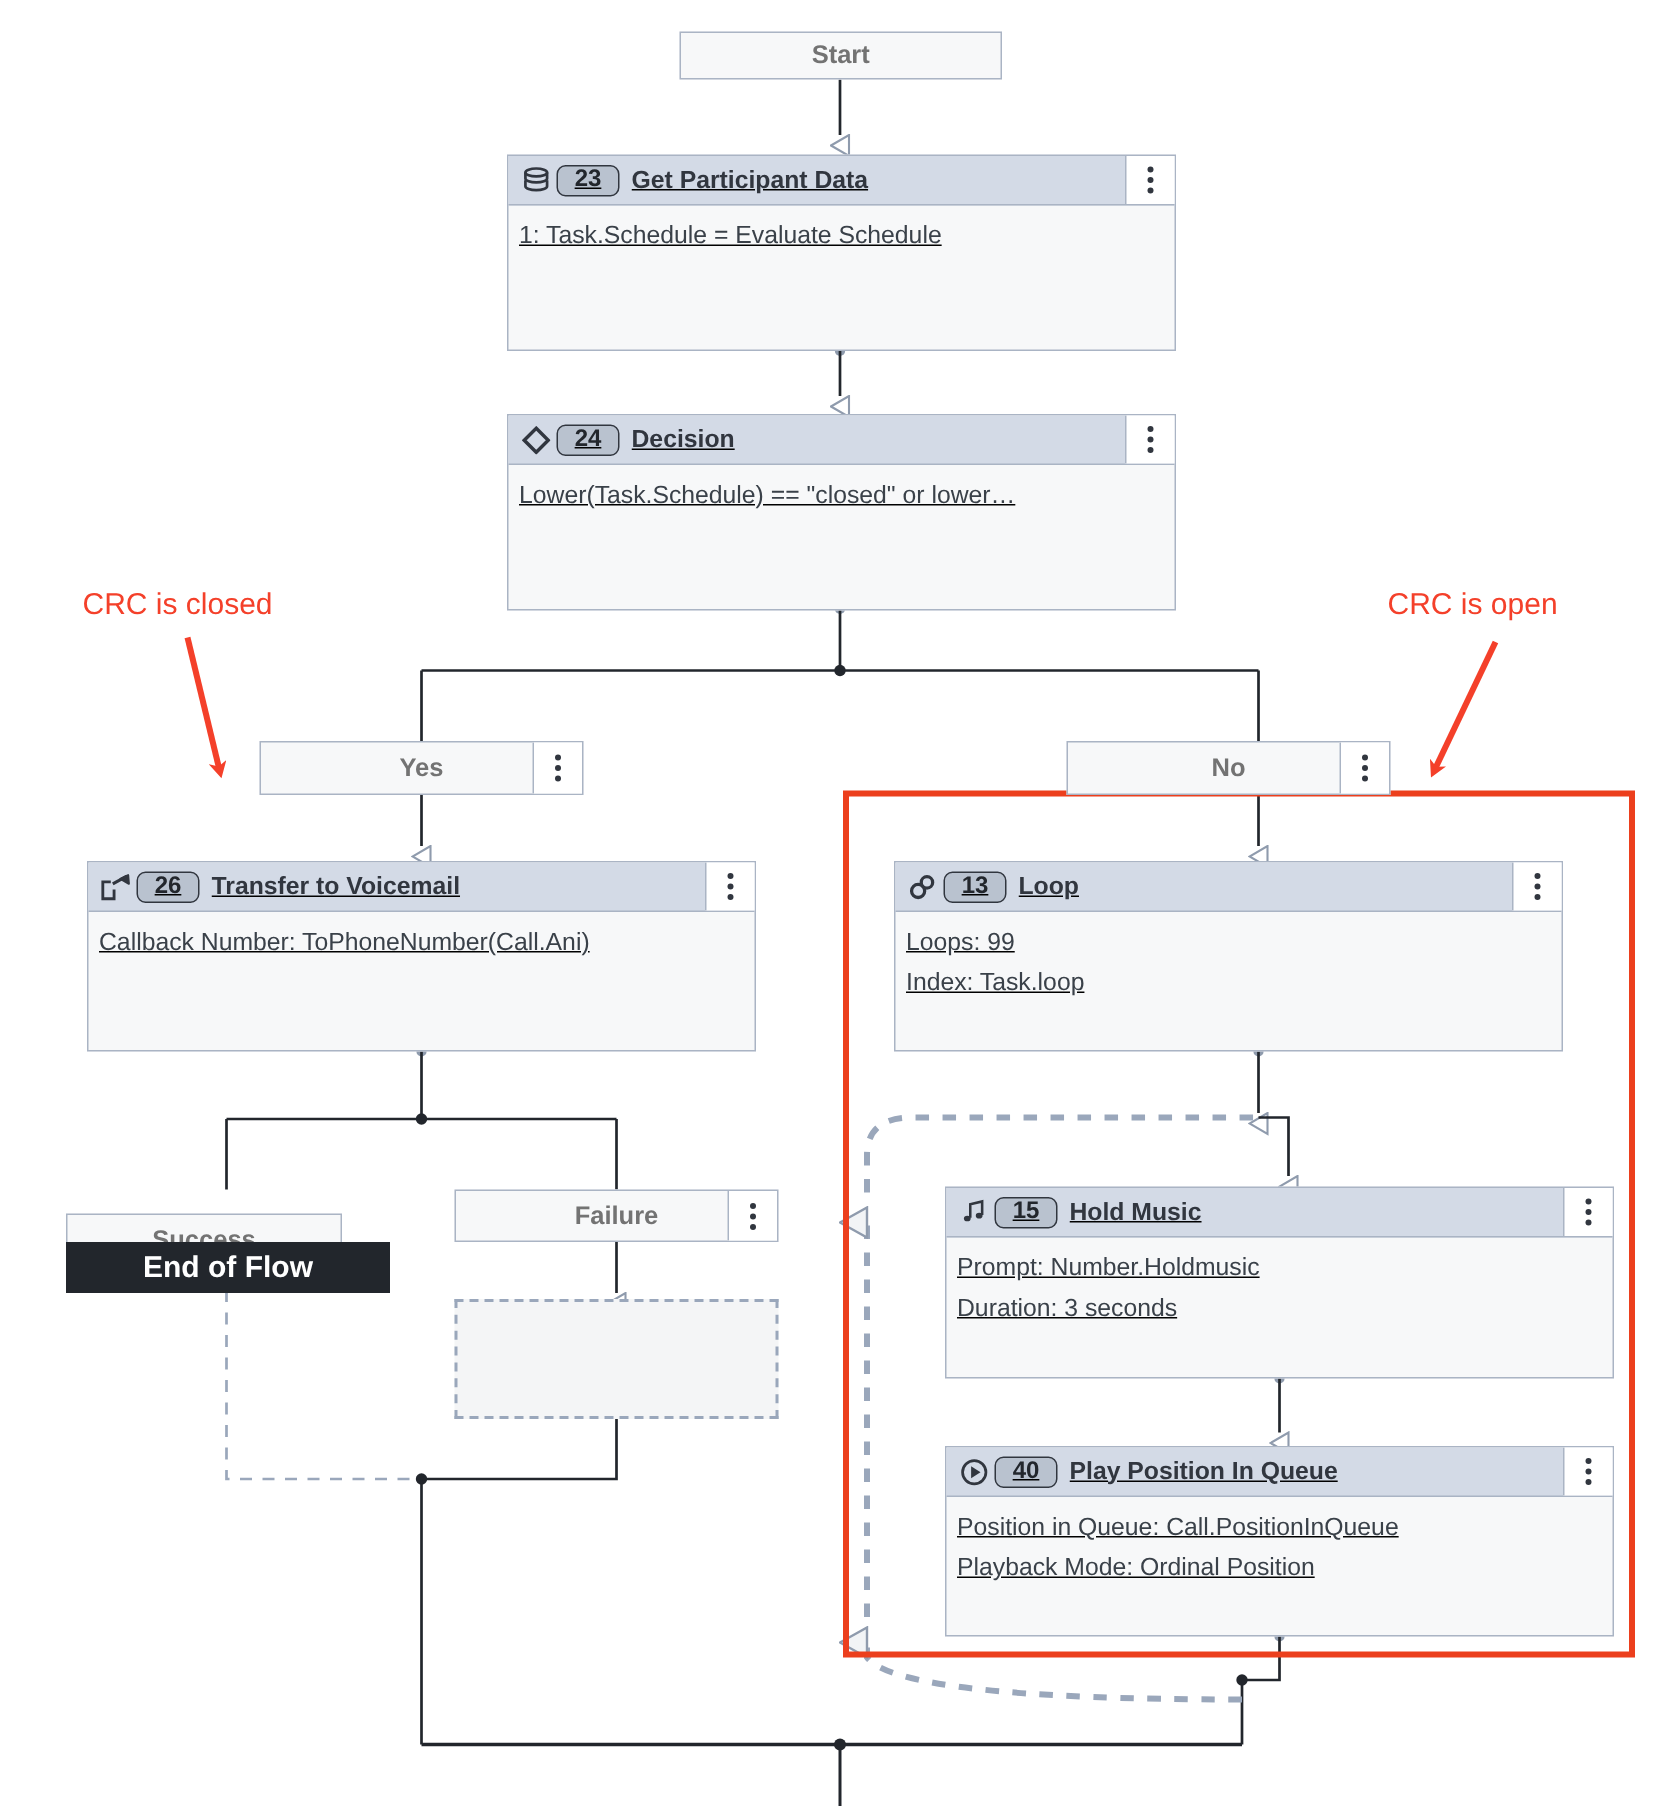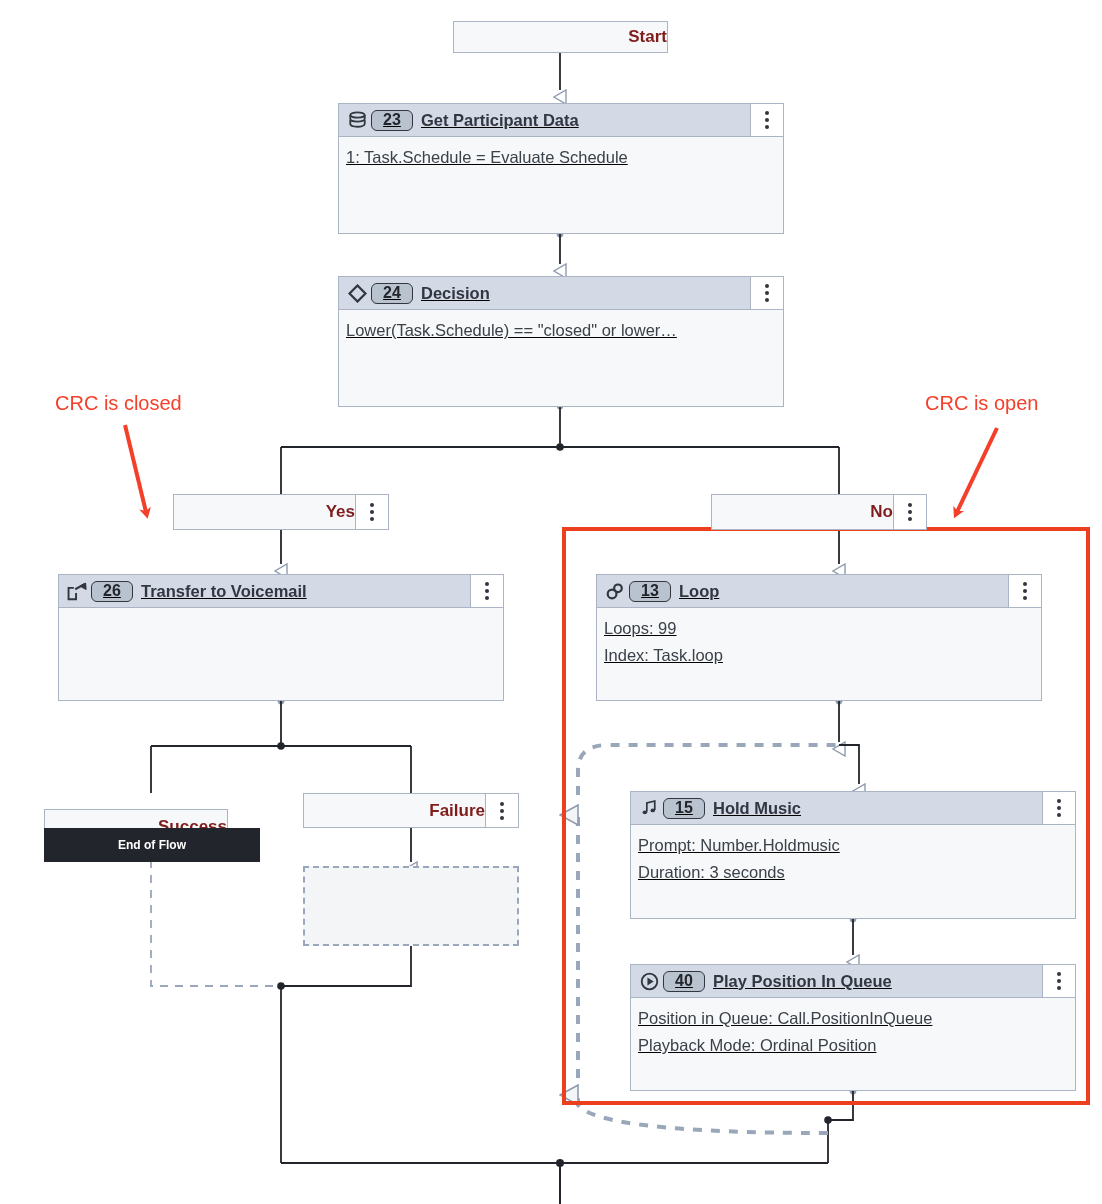--- a/index.html
+++ b/index.html
@@ -88,31 +88,31 @@
   .plainbox{
     position:absolute;
     box-sizing:border-box;
     background:#f7f8f9;
     border:1px solid #aab4c4;
     display:flex;align-items:center;
     z-index:3;
   }
   .plainbox .lbl{
     flex:1;
-    text-align:right;
+    text-align:center;
     font-size:17px;
     font-weight:bold;
-    color:#7f1d1d;
+    color:#737373;
   }
   .endflow{
     position:absolute;
     box-sizing:border-box;
     background:#22262c;
     color:#ffffff;
-    font-size:12px;
+    font-size:20px;
     font-weight:bold;
     display:flex;align-items:center;justify-content:center;
     z-index:3;
   }
   .ghostbox{
     position:absolute;
     box-sizing:border-box;
     background:#f4f5f6;
     border:2px dashed #9aa7bb;
     z-index:2;
@@ -299,20 +299,23 @@
         </svg>
       </span>
       <span class="badge">26</span>
       <span class="ttl">Transfer to Voicemail</span>
       <span class="kebab">
         <i></i>
           <i></i>
           <i></i>
       </span>
     </div>
+    <div class="node-body">
+      <div>Callback Number: ToPhoneNumber(Call.Ani)</div>
+    </div>
   </div>
 
   <div class="node" style="left:596px;top:574px;width:446px;height:127px;">
     <div class="node-hdr">
       <span class="ico">
         <svg width="19" height="19" viewBox="0 0 20 20">
           <circle cx="6.4" cy="12.6" r="4.6" fill="none" stroke="#31363f" stroke-width="2.3"></circle>
           <circle cx="12.6" cy="6.6" r="4" fill="none" stroke="#31363f" stroke-width="2.3"></circle>
         </svg>
       </span>

